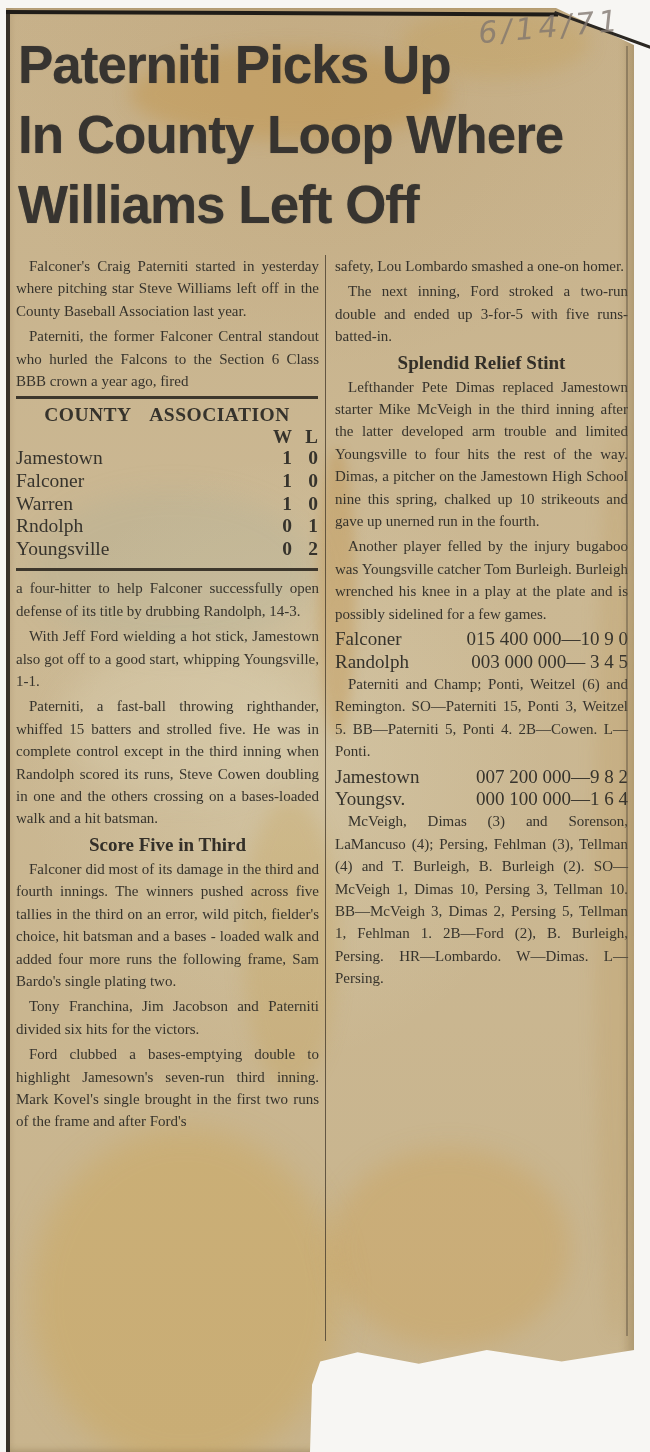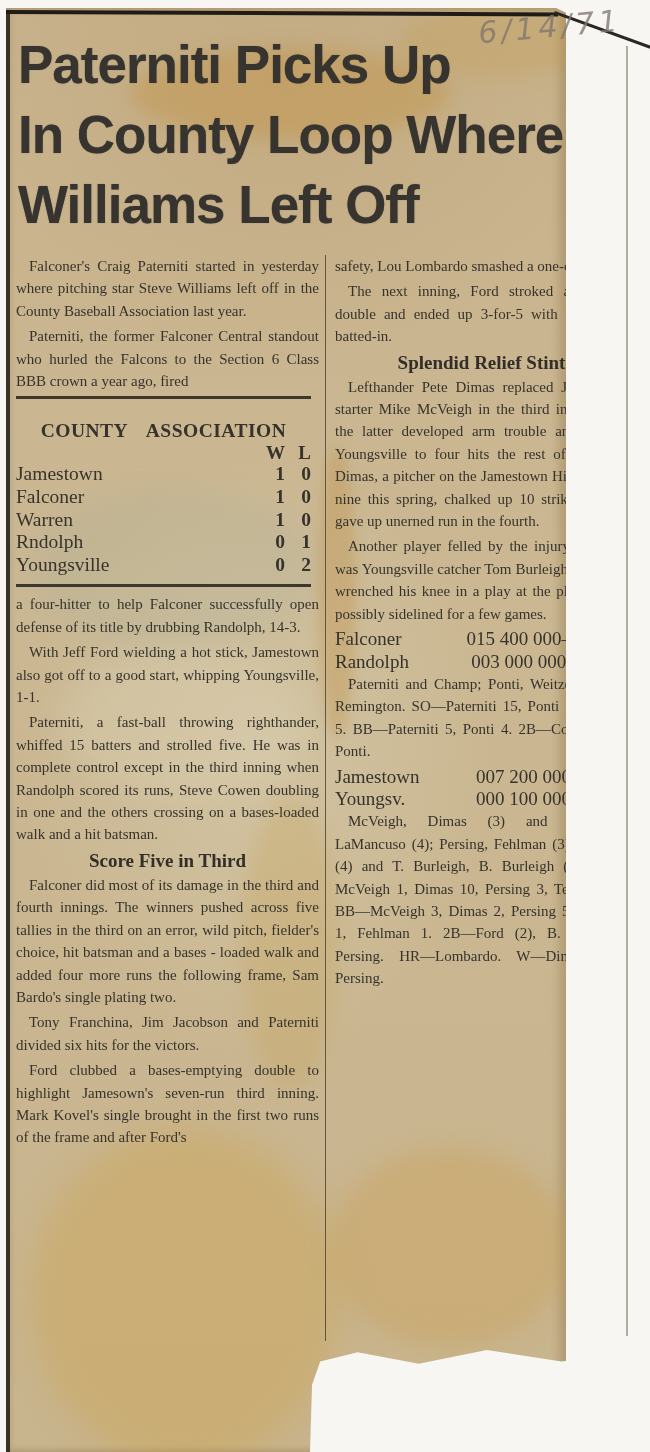--- a/index.html
+++ b/index.html
@@ -1,21 +1,21 @@
 <!DOCTYPE html>
 <html><head>
 <meta charset="utf-8">
 <style>
   html,body{margin:0;padding:0;}
   body{width:650px;height:1452px;overflow:hidden;background:#f7f6f3;
        font-family:"Liberation Serif","DejaVu Serif",serif;}
   #page{position:relative;width:650px;height:1452px;overflow:hidden;}
 
   
-  #clipping{position:absolute;left:6px;top:8px;width:560px;height:1444px;
+  #clipping{position:absolute;left:6px;top:8px;width:628px;height:1444px;
     background:#c9b58f;
     background-image:
       radial-gradient(ellipse 60% 30% at 45% 52%, rgba(224,218,192,.35), rgba(224,218,192,0) 70%),
       radial-gradient(ellipse 70% 25% at 50% 6%, rgba(186,156,110,.30), rgba(186,156,110,0) 75%),
       linear-gradient(#c7b18a, #cbb893 40%, #c8b48d);
     box-shadow:inset -7px 0 9px rgba(120,92,52,.28), inset 4px 0 6px rgba(90,70,40,.18);
     overflow:hidden;}
 
   .stain{position:absolute;border-radius:50%;pointer-events:none;filter:blur(9px);}
 
@@ -48,22 +48,22 @@
   #col-rule{width:1px;background:rgba(72,63,48,.8);margin-left:6px;height:1086px;}
   #col2{flex:1;padding-left:9px;}
 
   .para{font-size:15px;line-height:22.4px;color:#36332c;text-align:justify;
     text-indent:13px;margin:0 0 3px 0;}
   .noindent{text-indent:0;}
   .subhead{font-size:19px;line-height:23px;font-weight:bold;text-align:center;
     color:#332f28;margin:1px 0 2px 0;}
 
   
-  .standings{margin:4px 8px 6px 0;border-top:3px solid #3d372c;border-bottom:3px solid #3d372c;
-    padding:20px 0 8px 0;color:#36332c;}
+  .standings{margin:4px 1px 6px 0;border-top:3px solid #3d372c;border-bottom:3px solid #3d372c;
+    padding:4px 0 8px 0;color:#36332c;}
   .st-title{text-align:center;font-weight:bold;font-size:19.5px;letter-spacing:.5px;word-spacing:14px;line-height:23px;}
   .st-head{display:flex;justify-content:flex-end;font-weight:bold;font-size:19px;line-height:21px;}
   .st-row{display:flex;font-size:19.5px;line-height:22.6px;}
   .st-team{flex:1;}
   .st-w,.st-l{width:26px;text-align:right;font-weight:bold;}
 
   
   .line-score{display:flex;font-size:19px;line-height:22.4px;color:#36332c;margin:0;}
   .ls-team{white-space:pre;}
   .ls-score{margin-left:auto;white-space:pre;}

